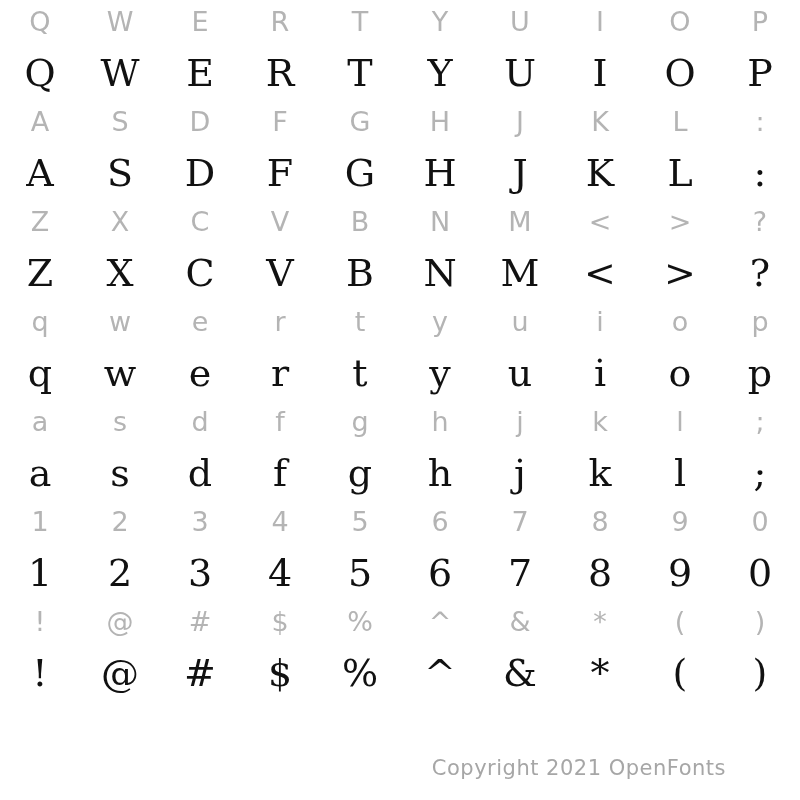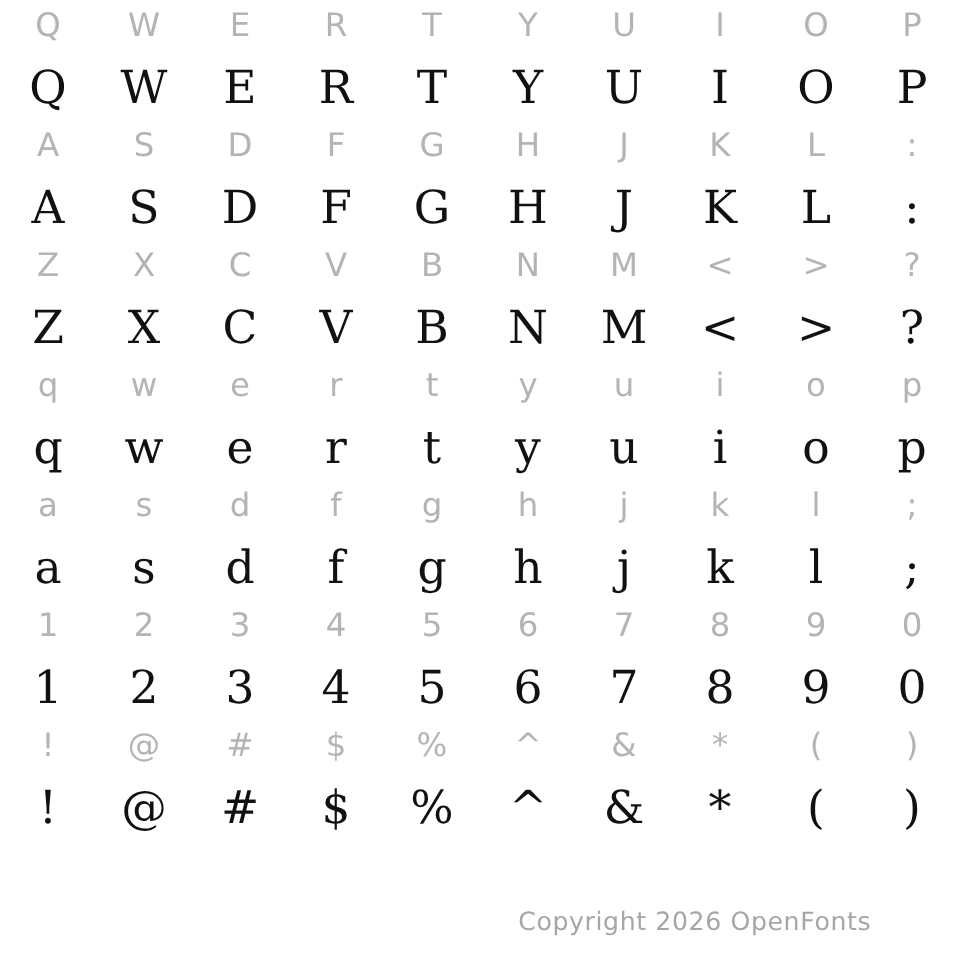--- a/index.html
+++ b/index.html
@@ -242,13 +242,13 @@
         <span class="cell">%</span>
         <span class="cell">^</span>
         <span class="cell">&amp;</span>
         <span class="cell">*</span>
         <span class="cell">(</span>
         <span class="cell">)</span>
       </div>
     </div>
   </div>
 
-<div class="copyright">Copyright 2026 OpenFonts</div>
+<div class="copyright">Copyright 2021 OpenFonts</div>
 
 </body></html>

